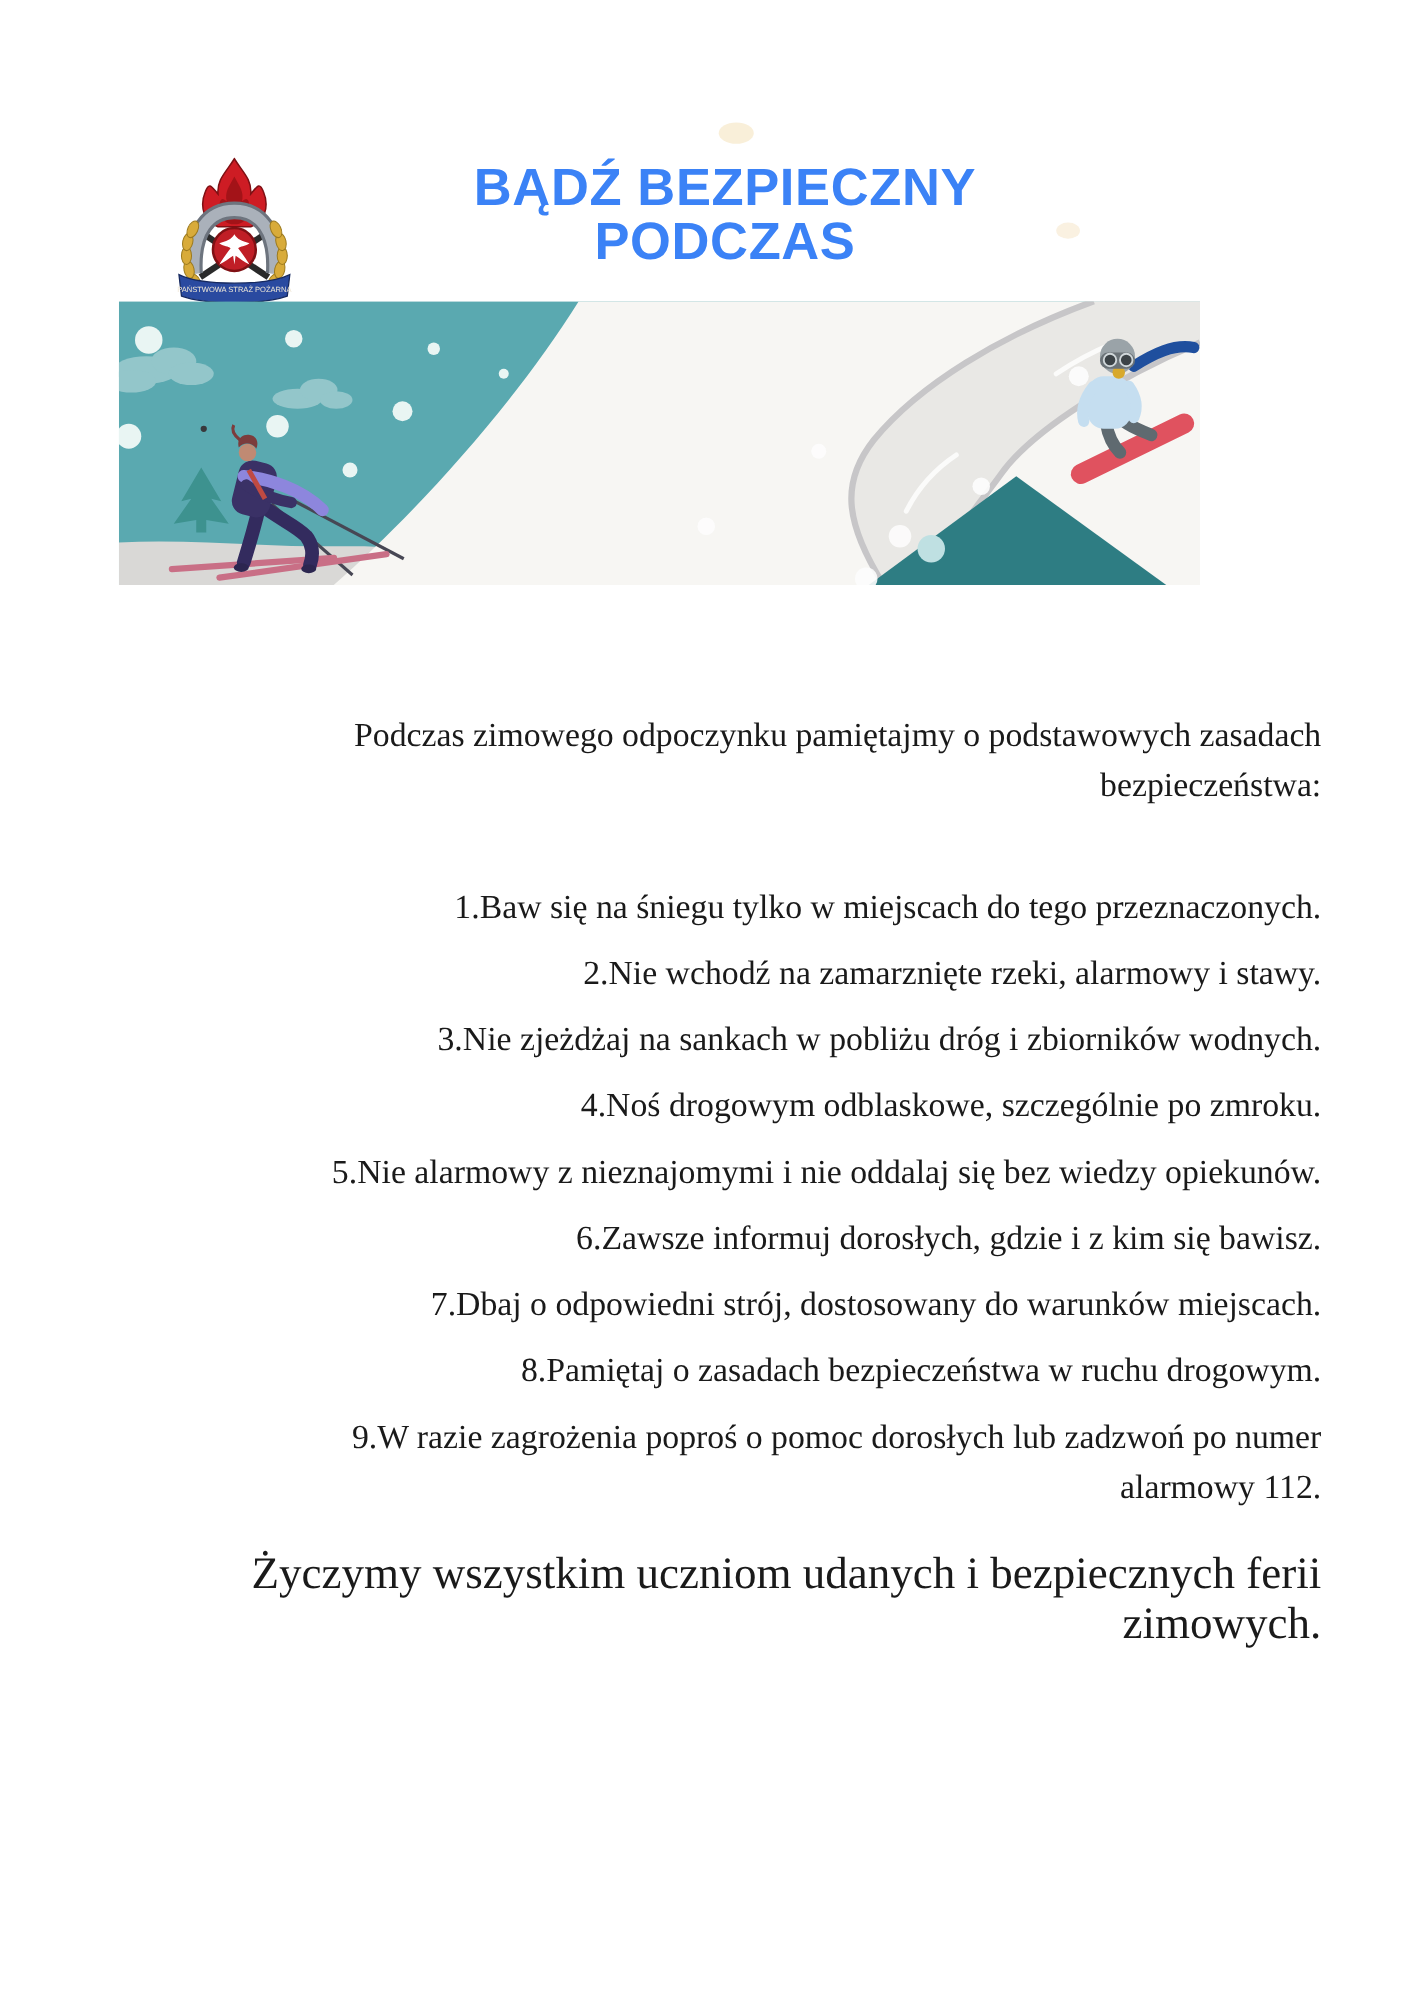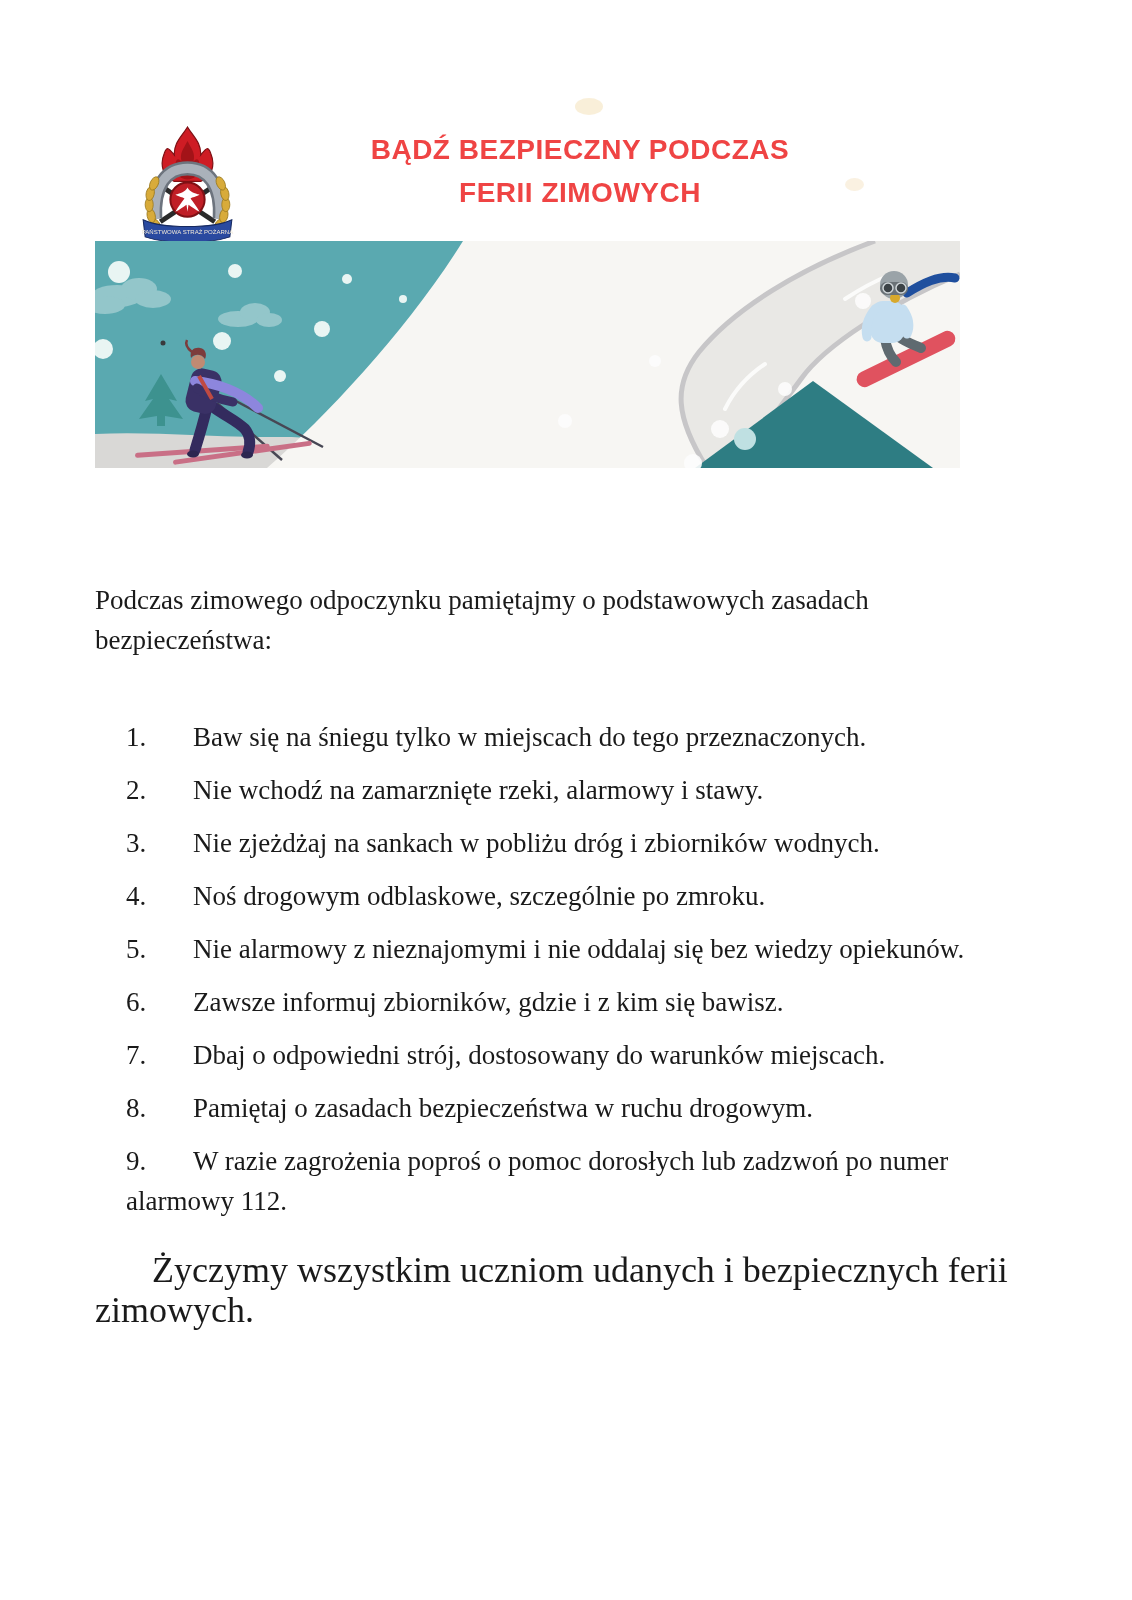--- a/index.html
+++ b/index.html
@@ -9,29 +9,29 @@
   }
   .smudge{position:absolute;border-radius:50%;pointer-events:none;}
   .smudge.s1{left:575px;top:98px;width:28px;height:17px;background:rgba(244,226,186,.55);}
   .smudge.s2{left:845px;top:178px;width:19px;height:13px;background:rgba(246,228,196,.5);}
 
   
   .logo-wrap{position:absolute;left:139px;top:126px;width:97px;height:125px;}
   .title{
     position:absolute;left:285px;top:128px;width:590px;text-align:center;
     font-family:"Liberation Sans",sans-serif;font-weight:800;
-    font-size:28px;line-height:43px;color:#ef4444;letter-spacing:.5px;
+    font-size:42px;line-height:43px;color:#3b82f6;letter-spacing:.5px;
   }
 
   
   .banner{position:absolute;left:95px;top:241px;width:865px;height:227px;overflow:hidden;}
   .banner svg{display:block;}
 
   
-  .content{position:absolute;left:95px;top:580px;width:962px;}
+  .content{position:absolute;left:95px;top:568px;width:962px;text-align:right;}
   .intro{font-size:27px;line-height:40px;}
   .rules{margin-top:57px;}
   .rule{font-size:27px;line-height:40px;margin-bottom:13px;margin-left:31px;}
   .rule .num{display:inline-block;width:67px;}
   .rule .cont{display:block;font-family:Liberation Serif, serif;}
   .closing{margin-top:29px;font-size:36px;line-height:40px;text-indent:57px;}
 </style>
 </head>
 <body>
 
@@ -75,21 +75,20 @@
     <g>
       <path d="M4,93 C22,102 74,102 92,93 L90,110 C70,117 26,117 6,110 Z" fill="#2a4aa0" stroke="#16295f" stroke-width="1"></path>
       <text x="48" y="107" text-anchor="middle" font-family="Liberation Sans, sans-serif" font-size="6" fill="#efe8d8">PAŃSTWOWA STRAŻ POŻARNA</text>
     </g>
     <path d="M45,115 L43,123 M51,115 L53,122" stroke="#4a4a4a" stroke-width="1.5"></path>
   </svg>
 </div>
 
 <div class="title">
   <div>BĄDŹ BEZPIECZNY PODCZAS</div>
-  <div>FERII ZIMOWYCH</div>
 </div>
 
 <div class="banner">
   <svg width="865" height="227" viewBox="0 0 865 227">
 
     <rect x="0" y="0" width="865" height="227" fill="#5aa9b0"></rect>
 
     <g fill="#93c6ca">
       <ellipse cx="22" cy="55" rx="26" ry="11"></ellipse>
         <ellipse cx="44" cy="48" rx="18" ry="11"></ellipse>
@@ -181,20 +180,20 @@
     <div>Podczas zimowego odpoczynku pamiętajmy o podstawowych zasadach</div>
     <div>bezpieczeństwa:</div>
   </div>
 
   <div class="rules">
     <div class="rule"><span class="num">1.</span><span>Baw się na śniegu  tylko w miejscach do tego przeznaczonych.</span></div>
     <div class="rule"><span class="num">2.</span><span>Nie wchodź na zamarznięte rzeki, alarmowy i stawy.</span></div>
     <div class="rule"><span class="num">3.</span><span>Nie zjeżdżaj na sankach w pobliżu dróg i zbiorników wodnych.</span></div>
     <div class="rule"><span class="num">4.</span><span>Noś drogowym odblaskowe, szczególnie po zmroku.</span></div>
     <div class="rule"><span class="num">5.</span><span>Nie alarmowy z nieznajomymi i nie oddalaj się bez wiedzy opiekunów.</span></div>
-    <div class="rule"><span class="num">6.</span><span>Zawsze informuj zbiorników, gdzie i z kim się bawisz.</span></div>
+    <div class="rule"><span class="num">6.</span><span>Zawsze informuj dorosłych, gdzie i z kim się bawisz.</span></div>
     <div class="rule"><span class="num">7.</span><span>Dbaj o odpowiedni strój, dostosowany do warunków miejscach.</span></div>
     <div class="rule"><span class="num">8.</span><span>Pamiętaj o zasadach bezpieczeństwa w ruchu drogowym.</span></div>
     <div class="rule"><span class="num">9.</span><span>W razie zagrożenia poproś o pomoc dorosłych lub zadzwoń po numer</span><span class="cont">alarmowy 112.</span></div>
   </div>
 
   <div class="closing">Życzymy wszystkim uczniom udanych i bezpiecznych ferii zimowych.</div>
 </div>
 
 </body></html>

